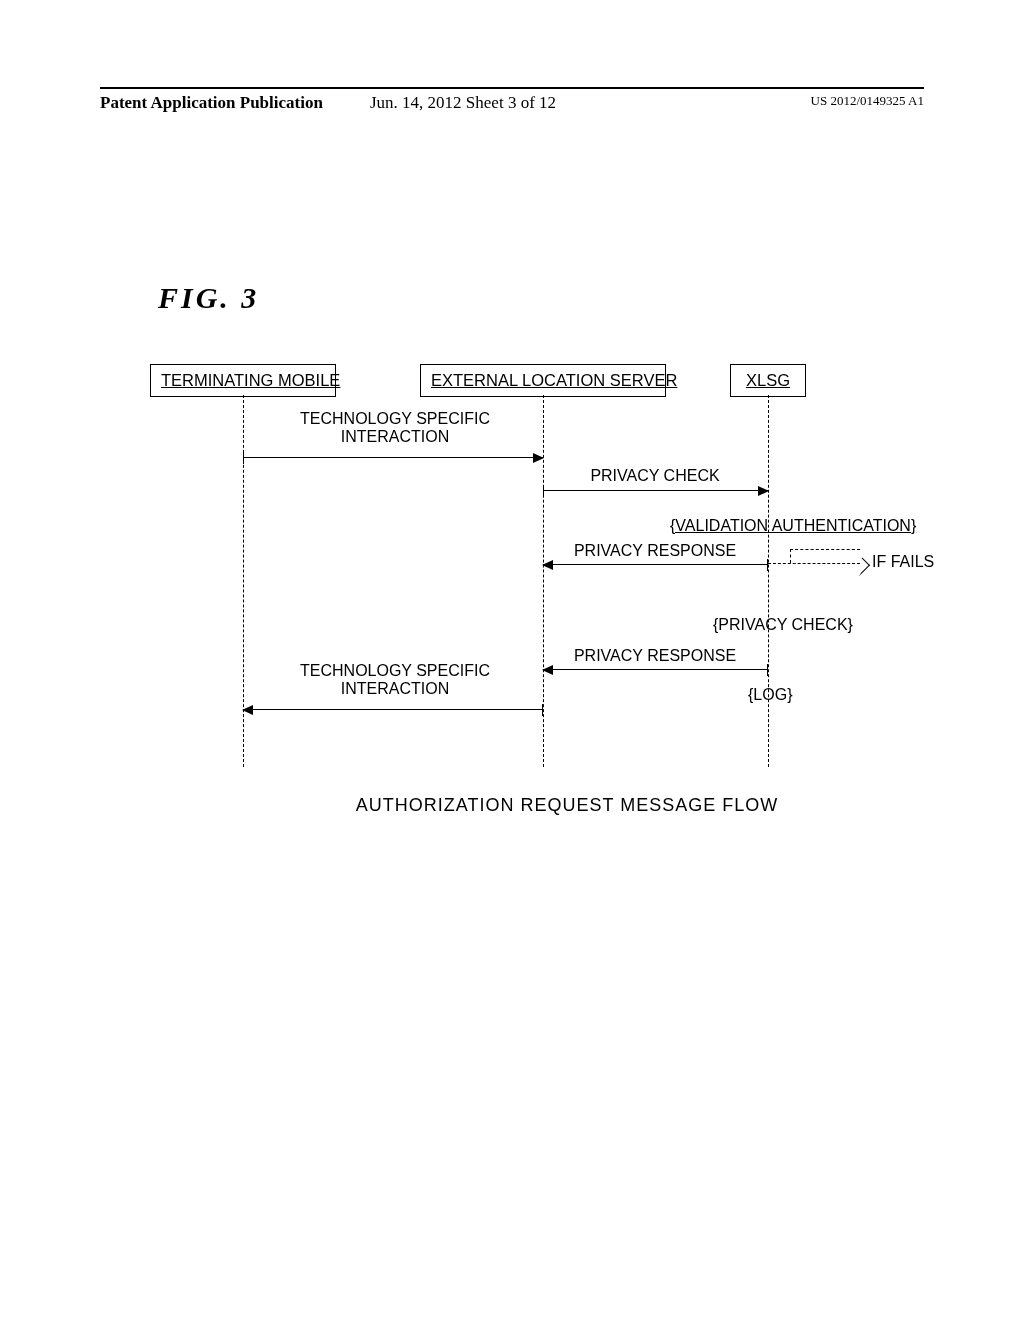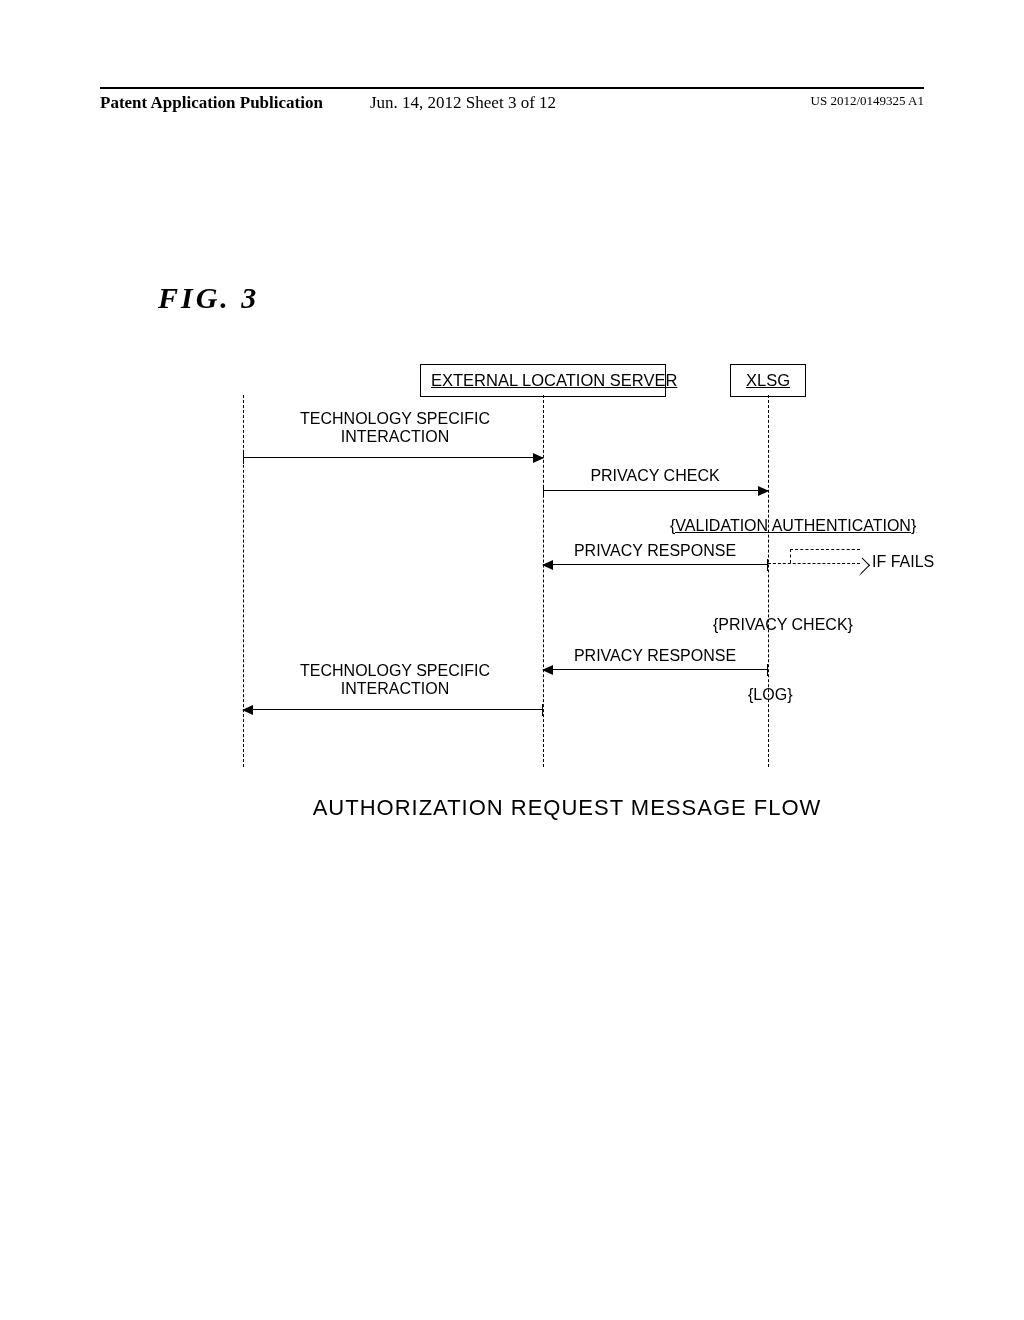--- a/index.html
+++ b/index.html
@@ -126,21 +126,21 @@
     font-size: 16px;
     font-family: Arial, Helvetica, sans-serif;
     text-align: center;
     white-space: nowrap;
   }
   .caption {
     position: absolute;
     top: 795px;
     left: 300px;
     right: 190px;
-    font-size: 22px;
+    font-size: 18px;
     text-align: center;
     font-family: Arial, Helvetica, sans-serif;
     letter-spacing: 1px;
   }
   
   .fail-arrow {
     position: absolute;
     height: 0;
     border-top: 1.5px dashed #000;
   }
@@ -172,20 +172,21 @@
 
   <div class="header-line"></div>
   <div class="header-left">Patent Application Publication</div>
   <div class="header-mid">Jun. 14, 2012  Sheet 3 of 12</div>
   <div class="header-right">US 2012/0149325 A1</div>
 
   <div class="fig-label">FIG.  3</div>
 
   <div class="diagram">
 
+    <div class="pbox tm">TERMINATING MOBILE</div>
     <div class="pbox els">EXTERNAL LOCATION SERVER</div>
     <div class="pbox xlsg">XLSG</div>
 
     <div class="lifeline ll-tm"></div>
     <div class="lifeline ll-els"></div>
     <div class="lifeline ll-xlsg"></div>
 
     <div class="msg-label" style="left:120px; top:46px; width:250px; white-space:pre-line;">TECHNOLOGY SPECIFIC
 INTERACTION</div>
     <div class="arrow right" style="left:93px; top:93px; width:300px;">

